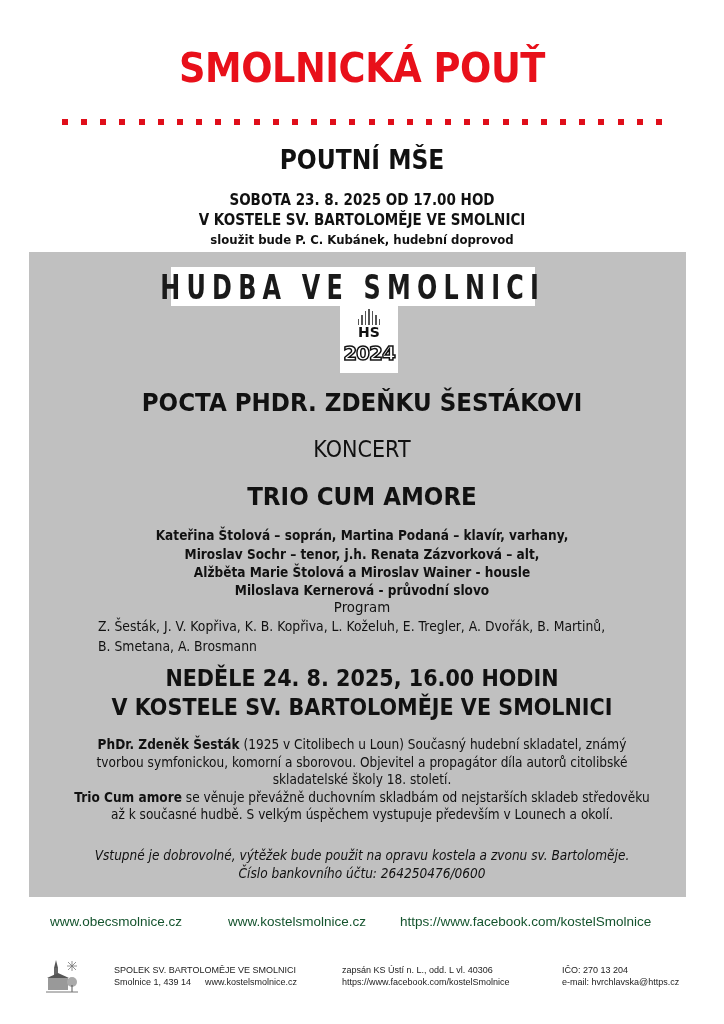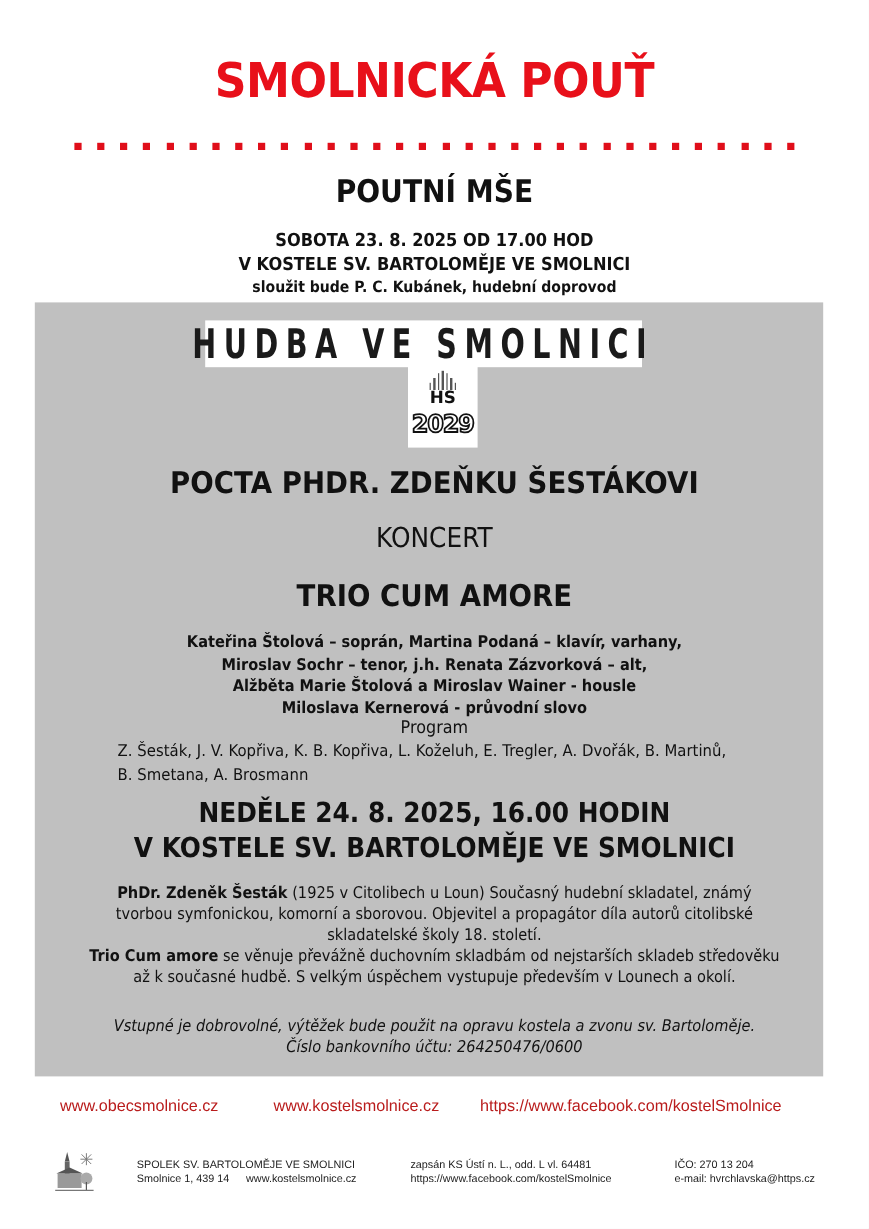--- a/index.html
+++ b/index.html
@@ -79,21 +79,21 @@
     .bio b { font-weight: bold; }
     .bio p { margin: 0; }
     .bio .trio-par { text-align: center; }
 
     .note { font-style: italic; font-size: 13.5px; line-height: 18px; transform: scaleX(0.9); }
     .note1 { top: 846px; }
     .note2 { top: 864px; }
 
     .links {
       position: absolute; top: 914px; left: 0; width: 724px; height: 20px;
-      font-family: "Liberation Sans", sans-serif; font-size: 13.5px; color: #b91c1c; text-align: center;
+      font-family: "Liberation Sans", sans-serif; font-size: 13.5px; color: #14532d; text-align: center;
     }
     .links span { position: absolute; top: 0; }
     .link1 { left: 50px; }
     .link2 { left: 228px; }
     .link3 { left: 400px; }
 
     .footer {
       position: absolute; top: 964px; left: 0; width: 724px; height: 40px;
       font-family: "Liberation Sans", sans-serif; font-size: 9px; color: #222; line-height: 12px;
     }
@@ -158,21 +158,21 @@
   <div class="hs-bars">
     <span style="height:6px"></span>
       <span style="height:10px"></span>
       <span style="height:14px"></span>
       <span style="height:16px"></span>
       <span style="height:14px"></span>
       <span style="height:10px"></span>
       <span style="height:6px"></span>
   </div>
   <div class="hs-text">HS</div>
-  <div class="hs-year">2029</div>
+  <div class="hs-year">2024</div>
 </div>
 
 <div class="abs pocta">POCTA PHDR. ZDEŇKU ŠESTÁKOVI</div>
 <div class="abs koncert">KONCERT</div>
 <div class="abs trio">TRIO CUM AMORE</div>
 
 <div class="abs perf perf1">Kateřina Štolová – soprán,  Martina Podaná – klavír, varhany,</div>
 <div class="abs perf perf2">Miroslav Sochr – tenor, j.h. Renata Zázvorková – alt,</div>
 <div class="abs perf perf3">Alžběta Marie Štolová a Miroslav Wainer - housle</div>
 <div class="abs perf perf4">Miloslava Kernerová - průvodní slovo</div>
@@ -214,20 +214,20 @@
     <polygon points="3,20 14,15 25,20" fill="#555"></polygon>
     <circle cx="28" cy="24" r="5" fill="#aaa"></circle>
     <line x1="28" y1="27" x2="28" y2="34" stroke="#555" stroke-width="1"></line>
     <line x1="2" y1="34" x2="34" y2="34" stroke="#777" stroke-width="1"></line>
   </svg>
   <div class="col fcol1">
     <div>SPOLEK SV. BARTOLOMĚJE VE SMOLNICI</div>
     <div class="row2"><span>Smolnice 1, 439 14</span><span>www.kostelsmolnice.cz</span></div>
   </div>
   <div class="col fcol2">
-    <div>zapsán KS Ústí n. L., odd. L vl. 64481</div>
+    <div>zapsán KS Ústí n. L., odd. L vl. 40306</div>
     <div>https://www.facebook.com/kostelSmolnice</div>
   </div>
   <div class="col fcol3">
     <div>IČO: 270 13 204</div>
     <div>e-mail: hvrchlavska@https.cz</div>
   </div>
 </div>
 
 </body></html>

